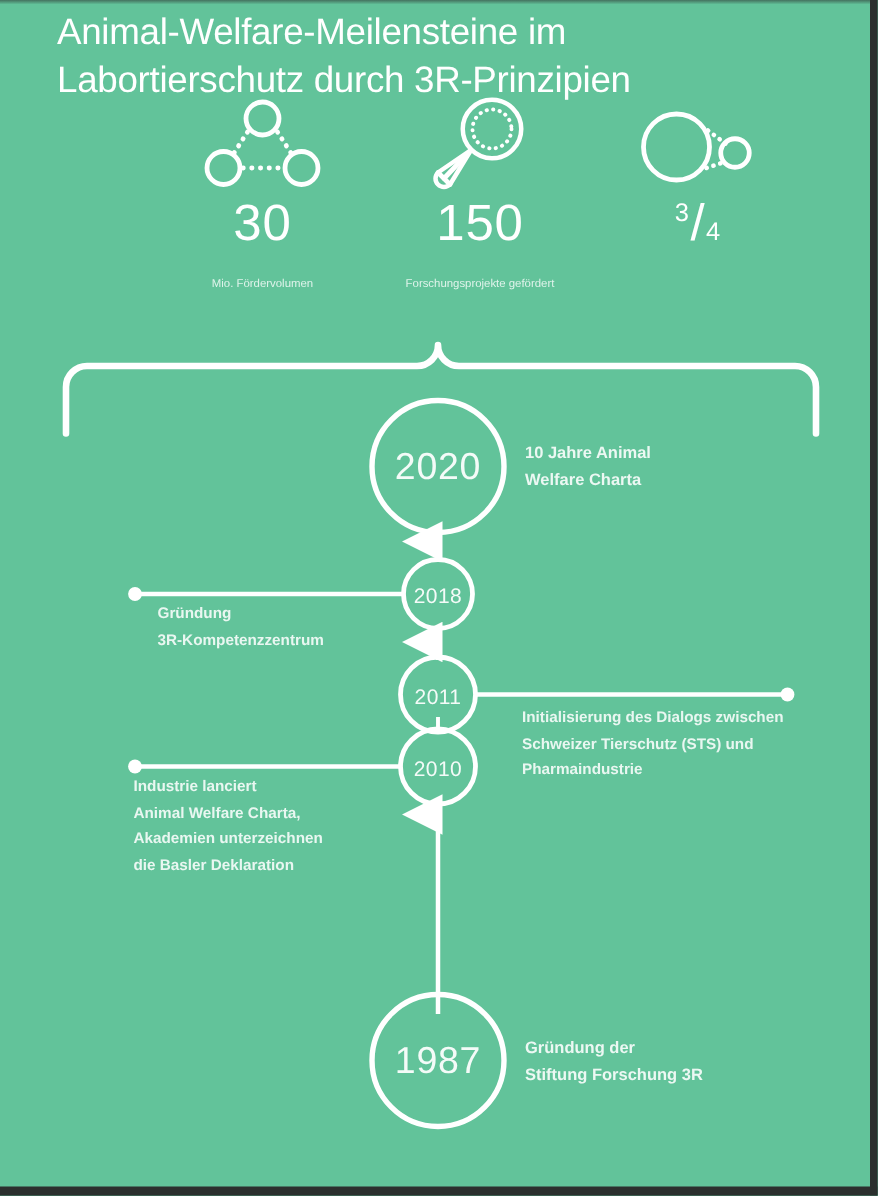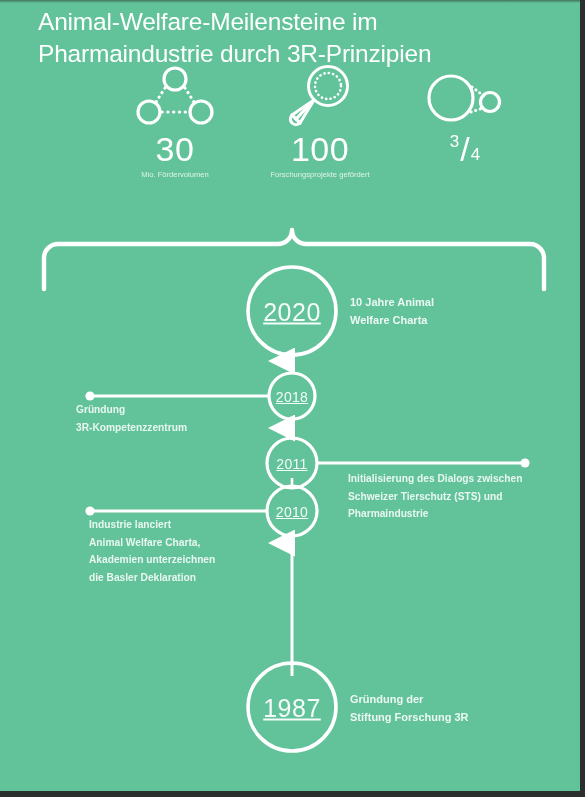--- a/index.html
+++ b/index.html
@@ -82,42 +82,41 @@
     margin-top: 2px;
   }
   .stat-frac .num { align-self: flex-start; font-size: 17px; line-height: 20px; padding-top: 2px;}
   .stat-frac .sl  { font-size: 34px; line-height: 38px; margin: 0 1px; }
   .stat-frac .den { align-self: flex-end; font-size: 17px; line-height: 20px; padding-bottom: 3px;}
   .stat-label {
     color: rgba(255,255,255,0.80);
     font-size: 7.6px;
     line-height: 12.5px;
     text-align: center;
-    margin-top: 1px;
+    margin-top: 15px;
     white-space: pre-line;
   }
 
   
   .timeline-svg {
     position: absolute;
     left: 0;
     top: 0;
     width: 585px;
     height: 797px;
     pointer-events: none;
   }
 
   
   .year-label {
     position: absolute;
     color: rgba(255,255,255,0.93);
     text-align: center;
     font-weight: 400;
     transform: translate(-50%, -50%);
-    text-decoration: underline;
   }
   .year-big   { font-size: 25px; letter-spacing: 0.5px; }
   .year-small { font-size: 14px; letter-spacing: 0.3px; }
 
   .desc {
     position: absolute;
     color: rgba(255,255,255,0.88);
     font-size: 11px;
     line-height: 18px;
     white-space: pre-line;
@@ -128,21 +127,21 @@
     line-height: 17.5px;
     color: rgba(255,255,255,0.86);
   }
 </style>
 </head>
 <body>
 
 <div id="page">
 
   <div class="title">Animal-Welfare-Meilensteine im
-Pharmaindustrie durch 3R-Prinzipien</div>
+Labortierschutz durch 3R-Prinzipien</div>
 
   <div class="stats">
 
     <div class="stat">
       <div class="stat-icon">
         <svg width="86" height="62" viewBox="0 0 86 62">
           <circle cx="43" cy="13" r="11" fill="none" stroke="#ffffff" stroke-width="3.2"></circle>
           <circle cx="17" cy="46" r="11" fill="none" stroke="#ffffff" stroke-width="3.2"></circle>
           <circle cx="69" cy="46" r="11" fill="none" stroke="#ffffff" stroke-width="3.2"></circle>
           <line x1="33" y1="22" x2="24" y2="36" stroke="#ffffff" stroke-width="3.2" stroke-linecap="round" stroke-dasharray="0.2 5.2"></line>
@@ -157,21 +156,21 @@
     <div class="stat">
       <div class="stat-icon">
         <svg width="80" height="64" viewBox="0 0 80 64">
           <circle cx="48" cy="22" r="19.5" fill="none" stroke="#ffffff" stroke-width="3"></circle>
           <circle cx="48" cy="22" r="13" fill="none" stroke="#ffffff" stroke-width="2.6" stroke-linecap="round" stroke-dasharray="0.2 4.2"></circle>
           <line x1="34" y1="36" x2="16" y2="55" stroke="#ffffff" stroke-width="3.2" stroke-linecap="round"></line>
           <path d="M12 51 L20 59" stroke="#ffffff" stroke-width="3.2" stroke-linecap="round"></path>
           <path d="M34 36 L12 51 A5.6 5.6 0 0 0 20 59 L34 36" fill="none" stroke="#ffffff" stroke-width="3" stroke-linejoin="round"></path>
         </svg>
       </div>
-      <div class="stat-value">100</div>
+      <div class="stat-value">150</div>
       <div class="stat-label">Forschungsprojekte gefördert</div>
     </div>
 
     <div class="stat">
       <div class="stat-icon">
         <svg width="80" height="58" viewBox="0 0 80 58">
           <circle cx="26" cy="28" r="22" fill="none" stroke="#ffffff" stroke-width="3.2"></circle>
           <circle cx="65" cy="32" r="9.5" fill="none" stroke="#ffffff" stroke-width="3.2"></circle>
           <line x1="47" y1="17" x2="59" y2="26" stroke="#ffffff" stroke-width="3" stroke-linecap="round" stroke-dasharray="0.2 4.6"></line>
           <line x1="46" y1="42" x2="58" y2="38" stroke="#ffffff" stroke-width="3" stroke-linecap="round" stroke-dasharray="0.2 4.6"></line>
@@ -230,21 +229,21 @@
   </svg>
 
   <div class="year-label year-big" style="left:292px; top:312px;">2020</div>
   <div class="year-label year-small" style="left:292px; top:397px;">2018</div>
   <div class="year-label year-small" style="left:292px; top:464px;">2011</div>
   <div class="year-label year-small" style="left:292px; top:512px;">2010</div>
   <div class="year-label year-big" style="left:292px; top:708px;">1987</div>
 
   <div class="desc" style="left:350px; top:293px; width:190px;">10 Jahre Animal
 Welfare Charta</div>
-  <div class="desc small" style="left:76px;  top:401px; width:190px;">Gründung
+  <div class="desc small" style="left:105px;  top:401px; width:190px;">Gründung
 3R-Kompetenzzentrum</div>
   <div class="desc small" style="left:348px; top:470px; width:230px;">Initialisierung des Dialogs zwischen
 Schweizer Tierschutz (STS) und
 Pharmaindustrie</div>
   <div class="desc small" style="left:89px;  top:516px; width:200px;">Industrie lanciert
 Animal Welfare Charta,
 Akademien unterzeichnen
 die Basler Deklaration</div>
   <div class="desc" style="left:350px; top:690px; width:200px;">Gründung der
 Stiftung Forschung 3R</div>

